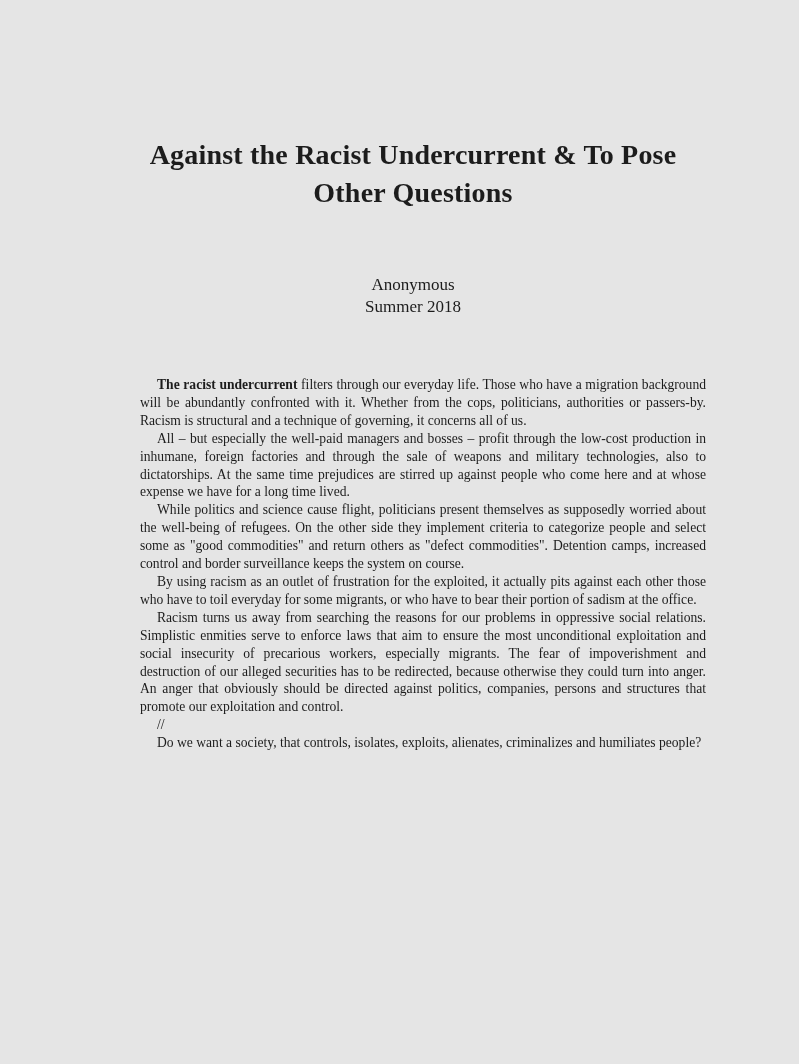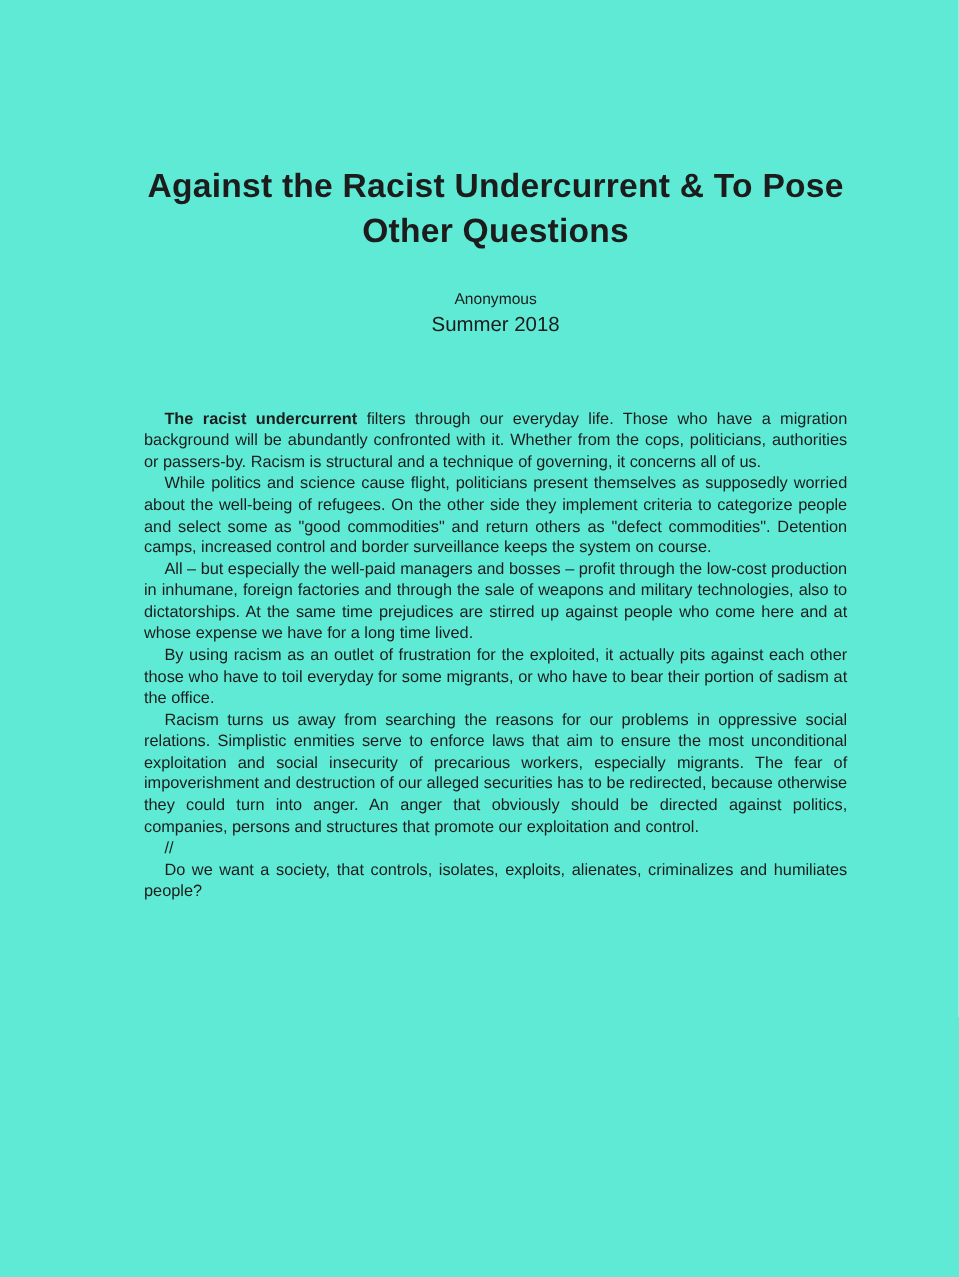--- a/index.html
+++ b/index.html
@@ -4,56 +4,57 @@
 <style>
   html, body {
     margin: 0;
     padding: 0;
     background: #ffffff;
   }
   .page {
     position: relative;
     width: 799px;
     height: 1064px;
-    background: #5eead4;
+    background: #e5e5e5;
     overflow: hidden;
-    font-family: Liberation Sans, sans-serif;
+    font-family: Liberation Serif, serif;
     color: #1c1c1c;
   }
   .content {
     margin-left: 120px;
     width: 586px;
   }
   h1.doc-title {
     margin: 136px auto 0 auto;
     width: 100%;
     max-width: 600px;
     text-align: center;
     font-size: 28px;
     line-height: 38px;
     font-weight: bold;
     letter-spacing: 0.2px;
   }
   .doc-author {
-    margin-top: 26px;
+    margin-top: 62px;
     text-align: center;
-    font-size: 13px;
+    font-size: 17px;
     line-height: 22px;
   }
   .doc-date {
     text-align: center;
     font-size: 17px;
     line-height: 22px;
   }
   .body-text {
     margin-top: 58px;
     text-align: justify;
     font-size: 13.6px;
     line-height: 17.9px;
     hyphens: auto;
+    margin-left: 20px;
     -webkit-hyphens: auto;
   }
   .body-text p {
     margin: 0;
     padding: 0;
     text-indent: 17px;
   }
   .body-text p.bold {
     font-weight: bold;
   }
@@ -70,23 +71,23 @@
     <h1 class="doc-title">Against the Racist Undercurrent &amp; To Pose Other Questions</h1>
 
     <div class="doc-author">Anonymous</div>
 
     <div class="doc-date">Summer 2018</div>
 
     <div class="body-text">
 
       <p><span class="lead-bold">The racist undercurrent</span><span> filters through our everyday life. Those who have a migration background will be abundantly confronted with it. Whether from the cops, politicians, authorities or passers-by. Racism is structural and a technique of governing, it concerns all of us.</span></p>
 
+      <p>All – but especially the well-paid managers and bosses – profit through the low-cost production in inhumane, foreign factories and through the sale of weapons and military technologies, also to dictatorships. At the same time prejudices are stirred up against people who come here and at whose expense we have for a long time lived.</p>
+
       <p>While politics and science cause flight, politicians present themselves as supposedly worried about the well-being of refugees. On the other side they implement criteria to categorize people and select some as "good commodities" and return others as "defect commodities". Detention camps, increased control and border surveillance keeps the system on course.</p>
-
-      <p>All – but especially the well-paid managers and bosses – profit through the low-cost production in inhumane, foreign factories and through the sale of weapons and military technologies, also to dictatorships. At the same time prejudices are stirred up against people who come here and at whose expense we have for a long time lived.</p>
 
 
       <p>By using racism as an outlet of frustration for the exploited, it actually pits against each other those who have to toil everyday for some migrants, or who have to bear their portion of sadism at the office.</p>
 
       <p>Racism turns us away from searching the reasons for our problems in oppressive social relations. Simplistic enmities serve to enforce laws that aim to ensure the most unconditional exploitation and social insecurity of precarious workers, especially migrants. The fear of impoverishment and destruction of our alleged securities has to be redirected, because otherwise they could turn into anger. An anger that obviously should be directed against politics, companies, persons and structures that promote our exploitation and control.</p>
 
 
       <p>//</p>
 
 

